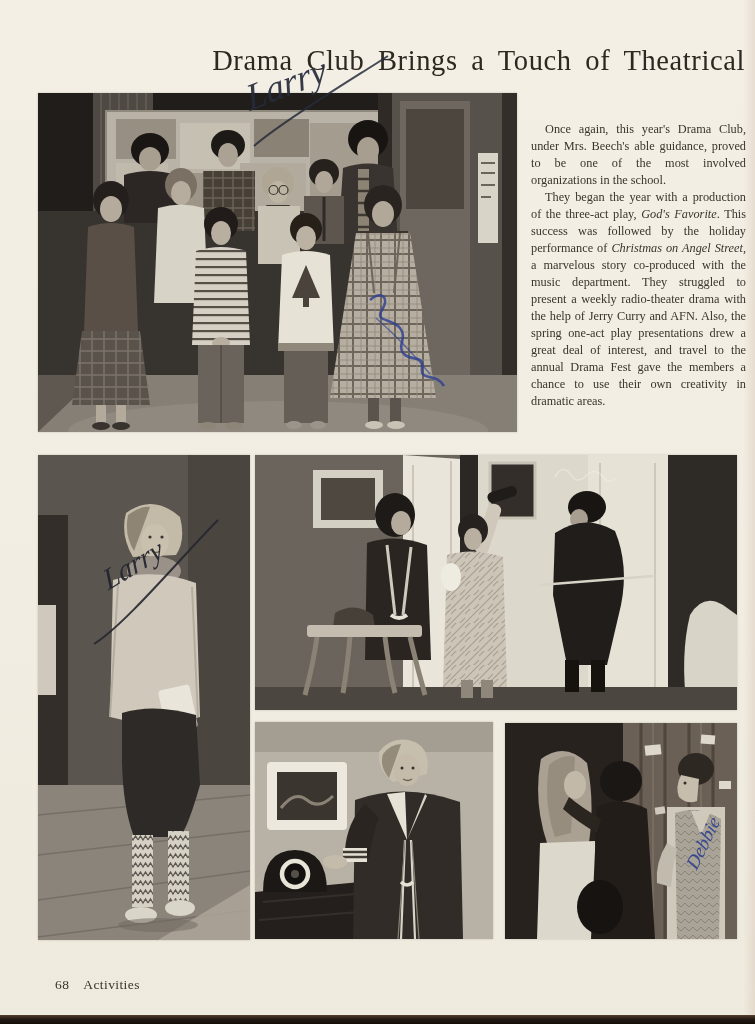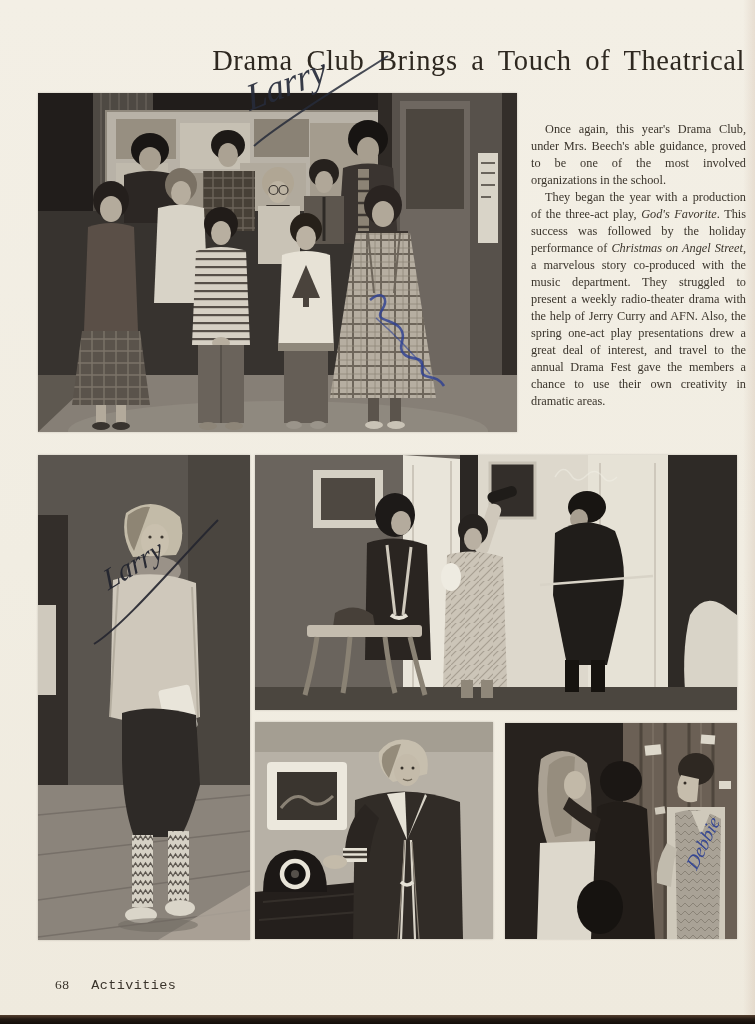--- a/index.html
+++ b/index.html
@@ -11,21 +11,21 @@
   .bottom-strip{position:absolute;left:0;bottom:0;width:755px;height:9px;
         background:linear-gradient(180deg,#55402f 0%,#241a13 45%,#120c08 100%);}
   .page-title{position:absolute;top:45px;left:0;width:745px;text-align:right;
         font-size:28.5px;color:#2e2820;letter-spacing:0.6px;word-spacing:6px;}
   .article{position:absolute;left:531px;top:121px;width:215px;
         font-size:12.3px;line-height:17px;color:#3a342b;text-align:justify;}
   .article p{margin:0;text-indent:14px;}
   .photo{position:absolute;box-shadow:inset 0 0 0 1px rgba(30,25,20,0.25), 0 0 2px rgba(60,50,40,0.25);}
   .photo svg{display:block;width:100%;height:100%;}
   .footer{position:absolute;left:55px;top:977px;font-size:13.5px;color:#3a342b;letter-spacing:0.4px;}
-  .footer .sec{margin-left:22px;font-family:Liberation Mono, monospace;}
+  .footer .sec{margin-left:14px;}
   .sig{position:absolute;font-style:italic;font-family:"Liberation Serif",serif;white-space:nowrap;}
   .sig-top{left:244px;top:62px;font-size:37px;color:#262b3a;transform:rotate(-21deg) skewX(-8deg);opacity:.92;}
   .sig-left{left:100px;top:548px;font-size:29px;color:#23252f;transform:rotate(-31deg) skewX(-10deg);opacity:.95;}
   .sig-debbie{left:682px;top:862px;font-size:19px;color:#2b3f93;transform:rotate(-64deg) skewX(-6deg);transform-origin:0 0;opacity:.9;}
   .sigsvg{position:absolute;pointer-events:none;}
 </style>
 </head>
 <body>
 
 <div class="page">

